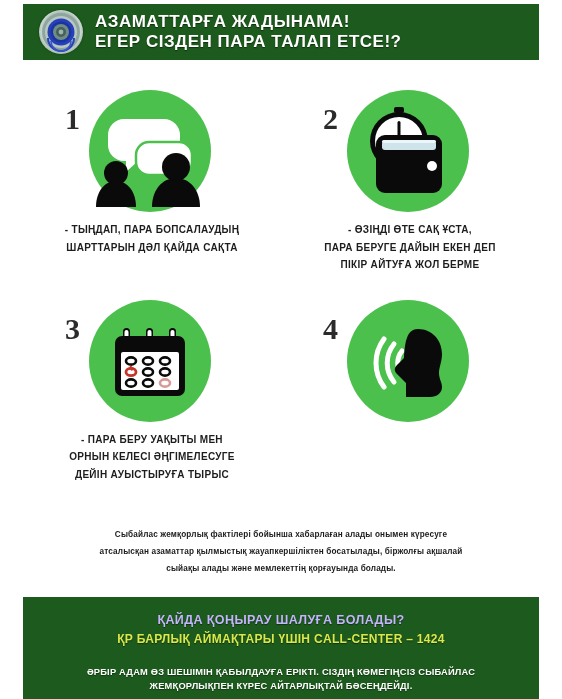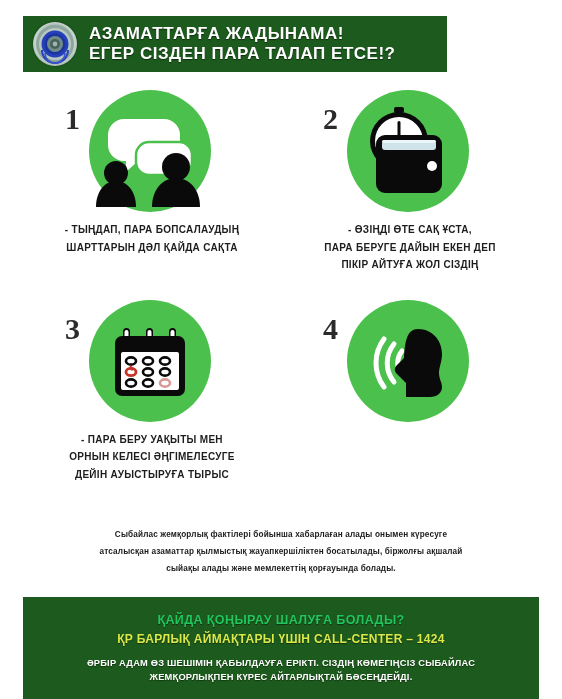--- a/index.html
+++ b/index.html
@@ -1,23 +1,23 @@
 <!DOCTYPE html>
 <html><head>
 <meta charset="utf-8">
 <style>
   html,body{margin:0;padding:0;background:#ffffff;}
   body{width:562px;height:699px;font-family:"Liberation Sans",sans-serif;overflow:hidden;}
   .poster{position:relative;width:562px;height:699px;background:#ffffff;}
 
   
   .header{
-    position:absolute;left:23px;top:16px;width:424px;height:56px;
+    position:absolute;left:23px;top:4px;width:516px;height:56px;
     background:#1d5a1d;display:flex;align-items:center;
-    box-sizing:border-box;padding-left:10px;
+    box-sizing:border-box;padding-left:16px;
   }
   .emblem{
     width:44px;height:44px;border-radius:50%;flex:0 0 auto;margin-right:12px;
     background:radial-gradient(circle at 50% 45%, #8fa9a0 0%, #6f8c86 38%, #c9d6cf 60%, #9fb3aa 78%, #5d7a72 100%);
     display:flex;align-items:center;justify-content:center;position:relative;
     box-shadow:0 0 2px rgba(0,0,0,.4);
   }
   .emblem svg{display:block;}
   .header-titles{display:flex;flex-direction:column;justify-content:center;}
   .header-titles .hl{
@@ -55,29 +55,29 @@
     line-height:2.05;letter-spacing:.15px;
   }
   .bodypara div{white-space:nowrap;}
 
   
   .footer{
     position:absolute;left:23px;top:597px;width:516px;height:102px;
     background:#1d5a1d;box-sizing:border-box;padding-top:14px;text-align:center;
   }
   .f-head{
-    color:#22c55e;font-weight:bold;font-size:12.5px;letter-spacing:.4px;
+    color:#c4b5fd;font-weight:bold;font-size:12.5px;letter-spacing:.4px;
     line-height:1.55;text-shadow:0 1px 1px rgba(0,0,0,.45);white-space:nowrap;
   }
   .f-sub{
     color:#d9e84a;font-weight:bold;font-size:12px;letter-spacing:.3px;
     line-height:1.6;text-shadow:0 1px 1px rgba(0,0,0,.45);white-space:nowrap;
   }
   .f-note{
-    margin-top:7px;color:#ffffff;font-weight:bold;font-size:9.3px;
+    margin-top:16px;color:#ffffff;font-weight:bold;font-size:9.3px;
     letter-spacing:.2px;line-height:1.5;text-shadow:0 1px 1px rgba(0,0,0,.4);
   }
   .f-note div{white-space:nowrap;}
 </style>
 </head>
 <body>
 
 <div class="poster">
 
   <div class="header">
@@ -151,21 +151,21 @@
                     <path d="M86 58 h-14 a9 9 0 0 0 0 18 h14 z" fill="#0a0a0a"></path>
                     <circle cx="76" cy="67" r="5" fill="#ffffff"></circle>
                   </g>
                 </svg>
               </span>
             </div>
           </div>
           <div class="caption">
             <div>- ӨЗІҢДІ ӨТЕ САҚ ҰСТА,</div>
             <div>ПАРА БЕРУГЕ ДАЙЫН ЕКЕН ДЕП</div>
-            <div>ПІКІР АЙТУҒА ЖОЛ СІЗДІҢ</div>
+            <div>ПІКІР АЙТУҒА ЖОЛ БЕРМЕ</div>
           </div>
         </div>
       </div>
     </div>
 
     <div class="row row2">
 
       <div class="cell">
         <div class="cell-inner">
           <div class="numwrap">

